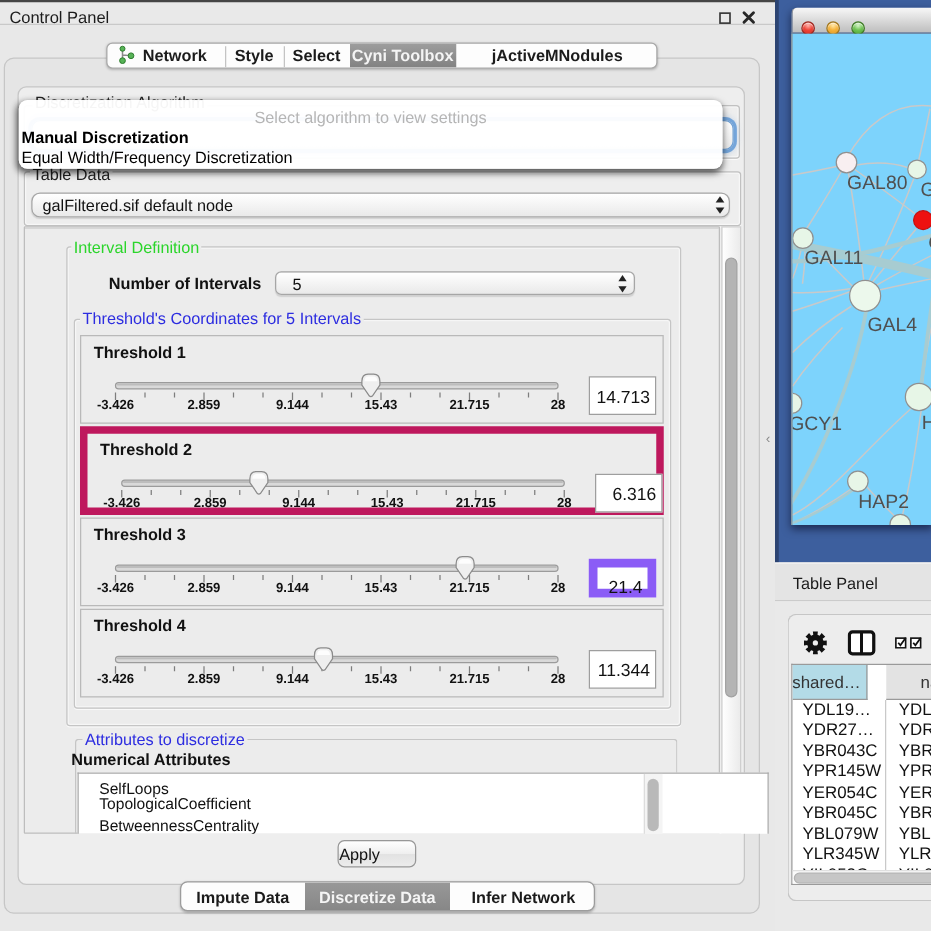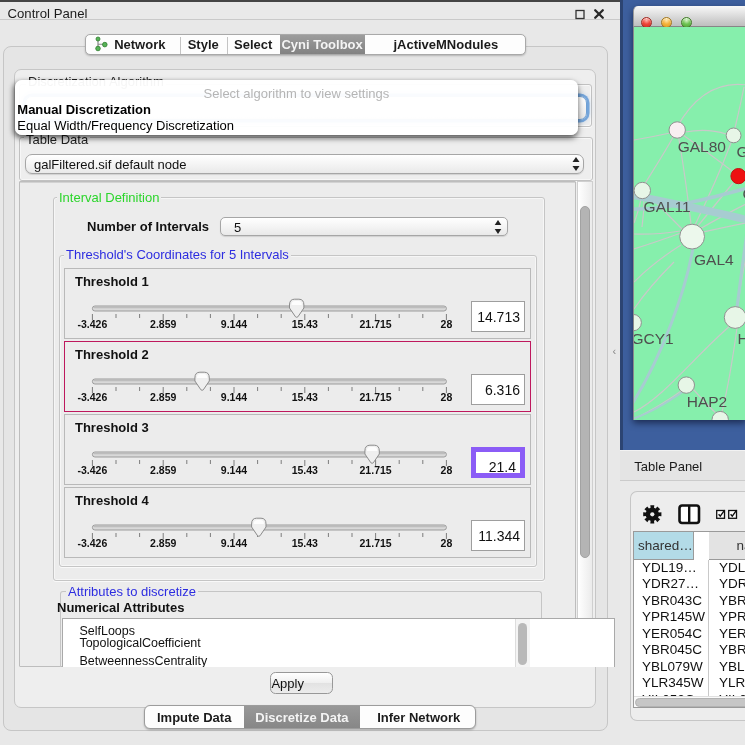--- a/index.html
+++ b/index.html
@@ -90,21 +90,21 @@
         <text x="98.2" y="38.5" font-size="10.5" font-weight="bold" fill="#111" text-anchor="middle" font-family="Liberation Sans">2.859</text>
         <text x="169.0" y="38.5" font-size="10.5" font-weight="bold" fill="#111" text-anchor="middle" font-family="Liberation Sans">9.144</text>
         <text x="239.8" y="38.5" font-size="10.5" font-weight="bold" fill="#111" text-anchor="middle" font-family="Liberation Sans">15.43</text>
         <text x="310.6" y="38.5" font-size="10.5" font-weight="bold" fill="#111" text-anchor="middle" font-family="Liberation Sans">21.715</text>
         <text x="381.4" y="38.5" font-size="10.5" font-weight="bold" fill="#111" text-anchor="middle" font-family="Liberation Sans">28</text>
         <path d="M 224.5 19.0 L 224.5 16.0 Q 224.5 10.2 229.5 10.2 L 233.9 10.2 Q 238.9 10.2 238.9 16.0 L 238.9 19.0 L 232.9 27.8 Q 231.7 28.8 230.5 27.8 Z" fill="#efefef" stroke="#8b8b8b" stroke-width="1"></path>
         <path d="M 226.5 16.0 Q 226.5 12.1 229.9 12.1 L 233.5 12.1 Q 236.9 12.1 236.9 16.0 Z" fill="#fdfdfd"></path>
       </svg>
 <div class="a" style="left:406.4px;top:32px;width:54px;height:31.5px;background:#fff;border:1px solid #9e9e9e;font-size:14px;color:#111;text-align:right;padding:7.5px 4px 0 0">14.713</div>
 </div>
-<div class="a" style="left:63.6px;top:340.5px;width:467.4px;height:71px;background:#ececec;border:1px solid #be185d">
+<div class="a" style="left:63.6px;top:340.5px;width:467.4px;height:71px;background:#ececec;border:6px solid #be185d">
 <div class="ct bold" style="left:10.4px;top:5.5px">Threshold 2</div>
 <svg width="467" height="50" style="position:absolute;left:0;top:20px">
         <rect x="27.4" y="17.0" width="354.0" height="5" rx="2.5" fill="#d9d9d9" stroke="#9b9b9b" stroke-width="1"></rect>
         <rect x="28.4" y="17.7" width="352.0" height="1.6" rx="0.8" fill="#bdbdbd"></rect>
         <line x1="27.4" y1="25.0" x2="27.4" y2="31.0" stroke="#7d7d7d" stroke-width="1"></line>
         <line x1="51.0" y1="25.0" x2="51.0" y2="29.0" stroke="#7d7d7d" stroke-width="1"></line>
         <line x1="74.6" y1="25.0" x2="74.6" y2="29.0" stroke="#7d7d7d" stroke-width="1"></line>
         <line x1="98.2" y1="25.0" x2="98.2" y2="31.0" stroke="#7d7d7d" stroke-width="1"></line>
         <line x1="121.8" y1="25.0" x2="121.8" y2="29.0" stroke="#7d7d7d" stroke-width="1"></line>
         <line x1="145.4" y1="25.0" x2="145.4" y2="29.0" stroke="#7d7d7d" stroke-width="1"></line>
@@ -152,21 +152,21 @@
         <line x1="381.4" y1="25.0" x2="381.4" y2="31.0" stroke="#7d7d7d" stroke-width="1"></line>
         <text x="27.4" y="38.5" font-size="10.5" font-weight="bold" fill="#111" text-anchor="middle" font-family="Liberation Sans">-3.426</text>
         <text x="98.2" y="38.5" font-size="10.5" font-weight="bold" fill="#111" text-anchor="middle" font-family="Liberation Sans">2.859</text>
         <text x="169.0" y="38.5" font-size="10.5" font-weight="bold" fill="#111" text-anchor="middle" font-family="Liberation Sans">9.144</text>
         <text x="239.8" y="38.5" font-size="10.5" font-weight="bold" fill="#111" text-anchor="middle" font-family="Liberation Sans">15.43</text>
         <text x="310.6" y="38.5" font-size="10.5" font-weight="bold" fill="#111" text-anchor="middle" font-family="Liberation Sans">21.715</text>
         <text x="381.4" y="38.5" font-size="10.5" font-weight="bold" fill="#111" text-anchor="middle" font-family="Liberation Sans">28</text>
         <path d="M 299.9 19.0 L 299.9 16.0 Q 299.9 10.2 304.9 10.2 L 309.3 10.2 Q 314.3 10.2 314.3 16.0 L 314.3 19.0 L 308.3 27.8 Q 307.1 28.8 305.9 27.8 Z" fill="#efefef" stroke="#8b8b8b" stroke-width="1"></path>
         <path d="M 301.9 16.0 Q 301.9 12.1 305.3 12.1 L 308.9 12.1 Q 312.3 12.1 312.3 16.0 Z" fill="#fdfdfd"></path>
       </svg>
-<div class="a" style="left:406.4px;top:32px;width:54px;height:31.5px;background:#fff;border:5px solid #8b5cf6;font-size:14px;color:#111;text-align:right;padding:7.5px 4px 0 0">21.4</div>
+<div class="a" style="left:406.4px;top:32px;width:54px;height:31.5px;background:#fff;border:7px solid #8b5cf6;font-size:14px;color:#111;text-align:right;padding:7.5px 4px 0 0">21.4</div>
 </div>
 <div class="a" style="left:63.6px;top:486.5px;width:467.4px;height:71px;background:#ececec;border:1px solid #b9b9b9">
 <div class="ct bold" style="left:10.4px;top:5.5px">Threshold 4</div>
 <svg width="467" height="50" style="position:absolute;left:0;top:20px">
         <rect x="27.4" y="17.0" width="354.0" height="5" rx="2.5" fill="#d9d9d9" stroke="#9b9b9b" stroke-width="1"></rect>
         <rect x="28.4" y="17.7" width="352.0" height="1.6" rx="0.8" fill="#bdbdbd"></rect>
         <line x1="27.4" y1="25.0" x2="27.4" y2="31.0" stroke="#7d7d7d" stroke-width="1"></line>
         <line x1="51.0" y1="25.0" x2="51.0" y2="29.0" stroke="#7d7d7d" stroke-width="1"></line>
         <line x1="74.6" y1="25.0" x2="74.6" y2="29.0" stroke="#7d7d7d" stroke-width="1"></line>
         <line x1="98.2" y1="25.0" x2="98.2" y2="31.0" stroke="#7d7d7d" stroke-width="1"></line>
@@ -209,21 +209,21 @@
 <div class="tseg" style="left:215.4px;width:117.3px">Infer Network</div>
 <div class="tseg" style="left:99px;width:116.4px;background:linear-gradient(#989898,#878787);color:#f4f4f4">Discretize Data</div>
 </div>
 <div class="ct" style="left:612.5px;top:345px;font-size:11px;color:#8a8a8a">‹</div>
 <div class="a" style="left:620px;top:0;width:125px;height:449.5px;background:#3d5f9e;border-left:3px solid #2c4472"></div>
 <div class="a" style="left:632.6px;top:6px;width:113px;height:414px;box-shadow:0 3px 7px rgba(0,0,20,.55);border-radius:5px 0 0 0">
 <div class="a" style="left:0;top:0;width:113px;height:21px;background:linear-gradient(#f8f8f8,#dedede 45%,#c9c9c9 80%,#bfbfbf);border-bottom:1px solid #868686;border-radius:5px 0 0 0;border-left:1px solid #999"></div>
 <div class="a" style="left:8.6px;top:11px;width:11.2px;height:11.2px;border-radius:50%;background:radial-gradient(circle at 50% 25%, #ffb5ae 0%, #ee4438 48%, #cf2d24 100%);border:1px solid #9e2a23;box-shadow:inset 0 1px 1px rgba(255,255,255,.7)"></div>
 <div class="a" style="left:28.4px;top:11px;width:11.2px;height:11.2px;border-radius:50%;background:radial-gradient(circle at 50% 25%, #ffe9ad 0%, #f5b23a 48%, #dc9824 100%);border:1px solid #a2781f;box-shadow:inset 0 1px 1px rgba(255,255,255,.7)"></div>
 <div class="a" style="left:48.6px;top:11px;width:11.2px;height:11.2px;border-radius:50%;background:radial-gradient(circle at 50% 25%, #d9f5cc 0%, #6ec453 48%, #4d9e31 100%);border:1px solid #417c28;box-shadow:inset 0 1px 1px rgba(255,255,255,.7)"></div>
-<div class="a" style="left:0;top:21px;width:113px;height:393px;background:#86efac;border-left:1px solid #8a8a8a;overflow:hidden">
+<div class="a" style="left:0;top:21px;width:113px;height:393px;background:#7dd3fc;border-left:1px solid #8a8a8a;overflow:hidden">
 <svg width="113" height="393" style="position:absolute;left:0;top:0">
           <path d="M43,100 Q70,52 113,58" fill="none" stroke="#c9c9c9" stroke-width="1.2"></path>
           <path d="M43,103 C33,122 20,142 10,158" fill="none" stroke="#c9c9c9" stroke-width="1.2"></path>
           <path d="M44,107 C50,140 54,172 57,197" fill="none" stroke="#c9c9c9" stroke-width="1.2"></path>
           <path d="M49,108 Q76,127 98,144" fill="none" stroke="#c9c9c9" stroke-width="1.2"></path>
           <path d="M51,105 Q74,101 92,107" fill="none" stroke="#c9c9c9" stroke-width="1.2"></path>
           <path d="M61,198 Q82,155 97,116" fill="none" stroke="#c9c9c9" stroke-width="1.2"></path>
           <path d="M63,200 Q86,172 99,156" fill="none" stroke="#c9c9c9" stroke-width="1.2"></path>
           <path d="M64,203 Q90,188 112,177" fill="none" stroke="#c9c9c9" stroke-width="1.2"></path>
           <path d="M65,206 Q92,200 112,196" fill="none" stroke="#c9c9c9" stroke-width="1.2"></path>
@@ -282,21 +282,21 @@
     </svg>
 <svg class="a" style="left:715.5px;top:509px" width="11" height="10">
       <rect x="0.7" y="1.5" width="7.8" height="7.8" fill="#fff" stroke="#111" stroke-width="1.3"></rect>
       <path d="M2.6,5.2 L4.3,7.2 L8.6,1.2" fill="none" stroke="#111" stroke-width="1.4"></path>
     </svg>
 <svg class="a" style="left:728.3px;top:509px" width="11" height="10">
       <rect x="0.7" y="1.5" width="7.8" height="7.8" fill="#fff" stroke="#111" stroke-width="1.3"></rect>
       <path d="M2.6,5.2 L4.3,7.2 L8.6,1.2" fill="none" stroke="#111" stroke-width="1.4"></path>
     </svg>
 <div class="a" style="left:632.8px;top:530.8px;width:112.2px;height:177.4px;border:1px solid #9a9a9a;border-right:none;overflow:hidden;background:#fff">
-<div class="a" style="left:0;top:0;width:60px;height:28px;background:#b3dbe7;border-right:1px solid #9a9a9a;border-bottom:1px solid #9a9a9a;font-size:13.5px;color:#333;text-align:right;line-height:28px">shared…</div>
+<div class="a" style="left:0;top:0;width:60px;height:28px;background:#b3dbe7;border-right:1px solid #9a9a9a;border-bottom:1px solid #9a9a9a;font-size:13.5px;color:#333;text-align:left;line-height:28px">shared…</div>
 <div class="a" style="left:75.7px;top:0;width:40px;height:28px;background:#e3e3e3;border-bottom:1px solid #9a9a9a;font-size:13.5px;color:#333;padding-left:27px;line-height:28px">name</div>
 <div class="ct" style="left:8.2px;top:28.1px;font-size:13.5px">YDL19…</div>
 <div class="ct" style="left:85.2px;top:28.1px;font-size:13.5px">YDL194W</div>
 <div class="ct" style="left:8.2px;top:44.6px;font-size:13.5px">YDR27…</div>
 <div class="ct" style="left:85.2px;top:44.6px;font-size:13.5px">YDR277C</div>
 <div class="ct" style="left:8.2px;top:61.1px;font-size:13.5px">YBR043C</div>
 <div class="ct" style="left:85.2px;top:61.1px;font-size:13.5px">YBR043C</div>
 <div class="ct" style="left:8.2px;top:77.6px;font-size:13.5px">YPR145W</div>
 <div class="ct" style="left:85.2px;top:77.6px;font-size:13.5px">YPR145W</div>
 <div class="ct" style="left:8.2px;top:94.1px;font-size:13.5px">YER054C</div>

